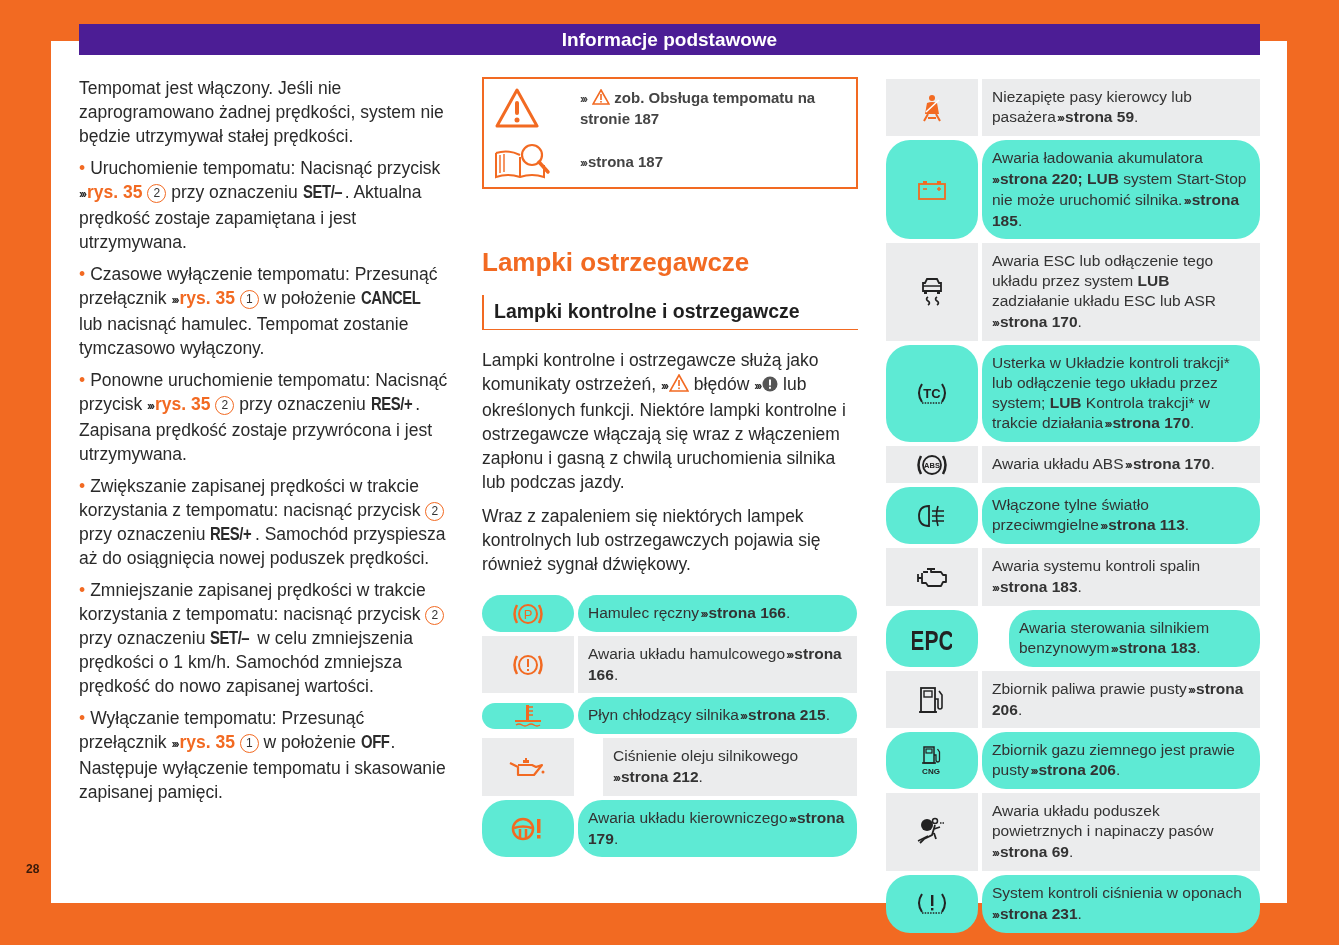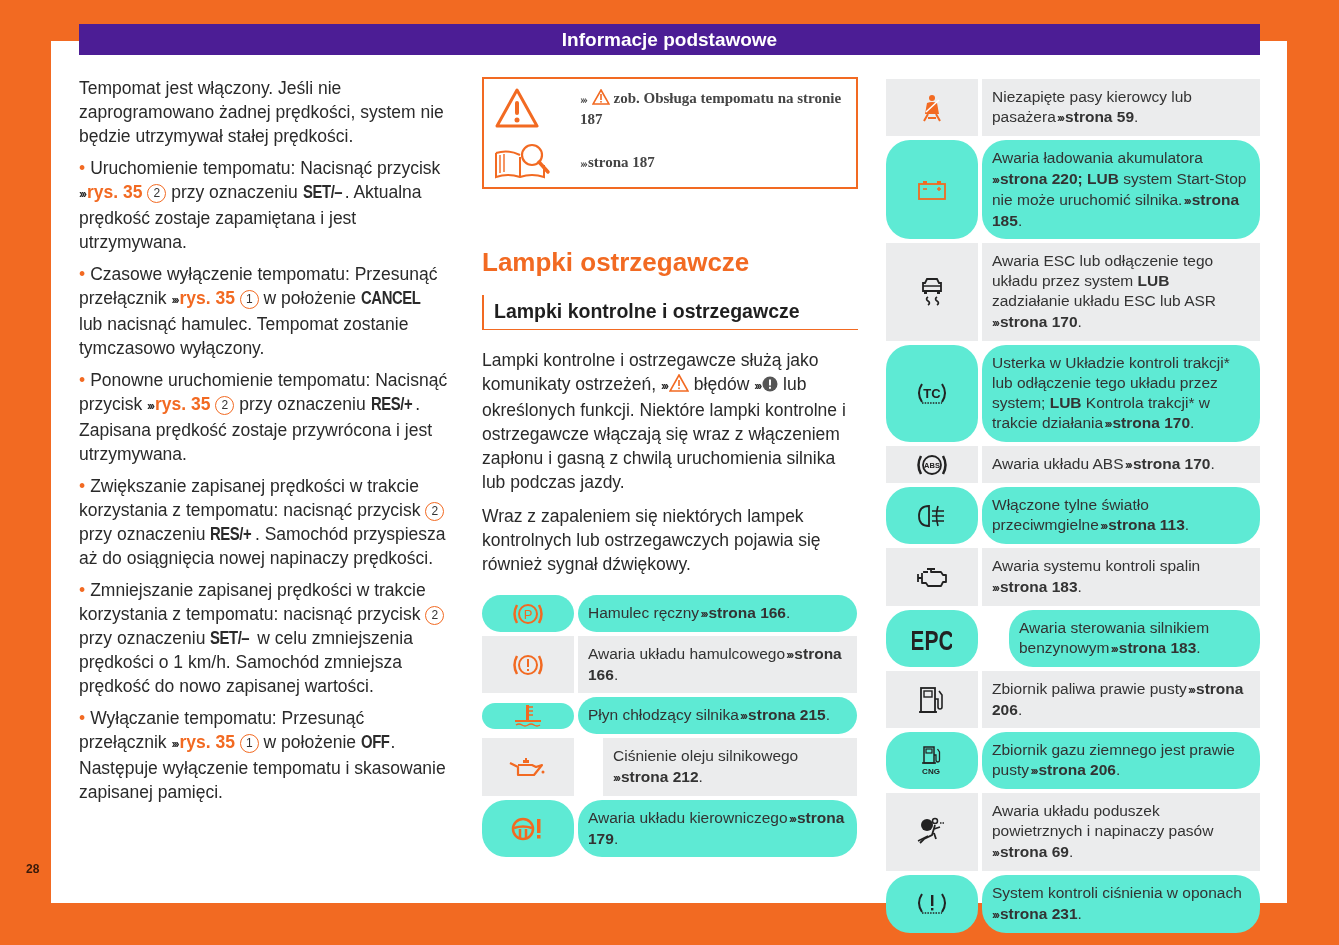--- a/index.html
+++ b/index.html
@@ -35,21 +35,21 @@
   }
   .col1 p { margin:0 0 8px 0; }
   .bullet { color:#f26a22; margin-right:5px; }
   .col2 {
     position:absolute; left:482px; top:77px; width:376px;
   }
   .notice {
     border:2.5px solid #f26a22; height:112px; position:relative; box-sizing:border-box;
   }
   .notice-row { position:absolute; left:0; display:flex; align-items:center; }
-  .notice-text { font-size:15px; font-weight:bold; color:#444; line-height:20px;font-family:Liberation Serif, serif; }
+  .notice-text { font-size:15px; font-weight:bold; color:#444; line-height:20px; }
   .h1 { margin-top:58px; font-size:26px; font-weight:bold; color:#f26a22; }
   .h2 {
     margin-top:17px; font-size:19.5px; font-weight:bold; color:#1f1f1f;
     border-left:2px solid #f26a22; border-bottom:1.5px solid #f26a22;
     padding:5px 0 6px 10px;
   }
   .col2 p { font-size:17.5px; line-height:24px; margin:18px 0 0 0; }
   .col2 p + p { margin-top:10px; }
   .tbl { display:flex; flex-direction:column; gap:4px; }
   .tbl .row { display:flex; gap:4px; }
@@ -67,21 +67,21 @@
 <div class="page"></div>
 <div class="header-bar">Informacje podstawowe</div>
 <div class="page-number">28</div>
 
 <div class="col1">
   <p>Tempomat jest włączony. Jeśli nie zaprogramowano żadnej prędkości, system nie będzie utrzymywał stałej prędkości.</p>
   <div id="items">
       <p><span class="bullet">•</span><span>Uruchomienie tempomatu: Nacisnąć przycisk </span><span class="arrows">›››</span><span class="orange b">rys. 35 </span><span class="circ">2</span><span> przy oznaczeniu </span><span class="cond">SET/–</span><span>. Aktualna prędkość zostaje zapamiętana i jest utrzymywana.</span></p>
       <p><span class="bullet">•</span><span>Czasowe wyłączenie tempomatu: Przesunąć przełącznik </span><span class="arrows">›››</span><span class="orange b">rys. 35 </span><span class="circ">1</span><span> w położenie </span><span class="cond">CANCEL</span><span> lub nacisnąć hamulec. Tempomat zostanie tymczasowo wyłączony.</span></p>
       <p><span class="bullet">•</span><span>Ponowne uruchomienie tempomatu: Nacisnąć przycisk </span><span class="arrows">›››</span><span class="orange b">rys. 35 </span><span class="circ">2</span><span> przy oznaczeniu </span><span class="cond">RES/+</span><span>. Zapisana prędkość zostaje przywrócona i jest utrzymywana.</span></p>
-      <p><span class="bullet">•</span><span>Zwiększanie zapisanej prędkości w trakcie korzystania z tempomatu: nacisnąć przycisk </span><span class="circ">2</span><span> przy oznaczeniu </span><span class="cond">RES/+</span><span>. Samochód przyspiesza aż do osiągnięcia nowej napinaczy prędkości.</span></p>
+      <p><span class="bullet">•</span><span>Zwiększanie zapisanej prędkości w trakcie korzystania z tempomatu: nacisnąć przycisk </span><span class="circ">2</span><span> przy oznaczeniu </span><span class="cond">RES/+</span><span>. Samochód przyspiesza aż do osiągnięcia nowej poduszek prędkości.</span></p>
       <p><span class="bullet">•</span><span>Zmniejszanie zapisanej prędkości w trakcie korzystania z tempomatu: nacisnąć przycisk </span><span class="circ">2</span><span> przy oznaczeniu </span><span class="cond">SET/–</span><span> w celu zmniejszenia prędkości o 1 km/h. Samochód zmniejsza prędkość do nowo zapisanej wartości.</span></p>
       <p><span class="bullet">•</span><span>Wyłączanie tempomatu: Przesunąć przełącznik </span><span class="arrows">›››</span><span class="orange b">rys. 35 </span><span class="circ">1</span><span> w położenie </span><span class="cond">OFF</span><span>. Następuje wyłączenie tempomatu i skasowanie zapisanej pamięci.</span></p>
     </div>
 </div>
 
 <div class="col2">
   <div class="notice">
     <div class="notice-row" style="top:8px;left:10px;">
       <span style="width:50px;">
         <svg width="46" height="42" viewBox="0 0 46 42">

